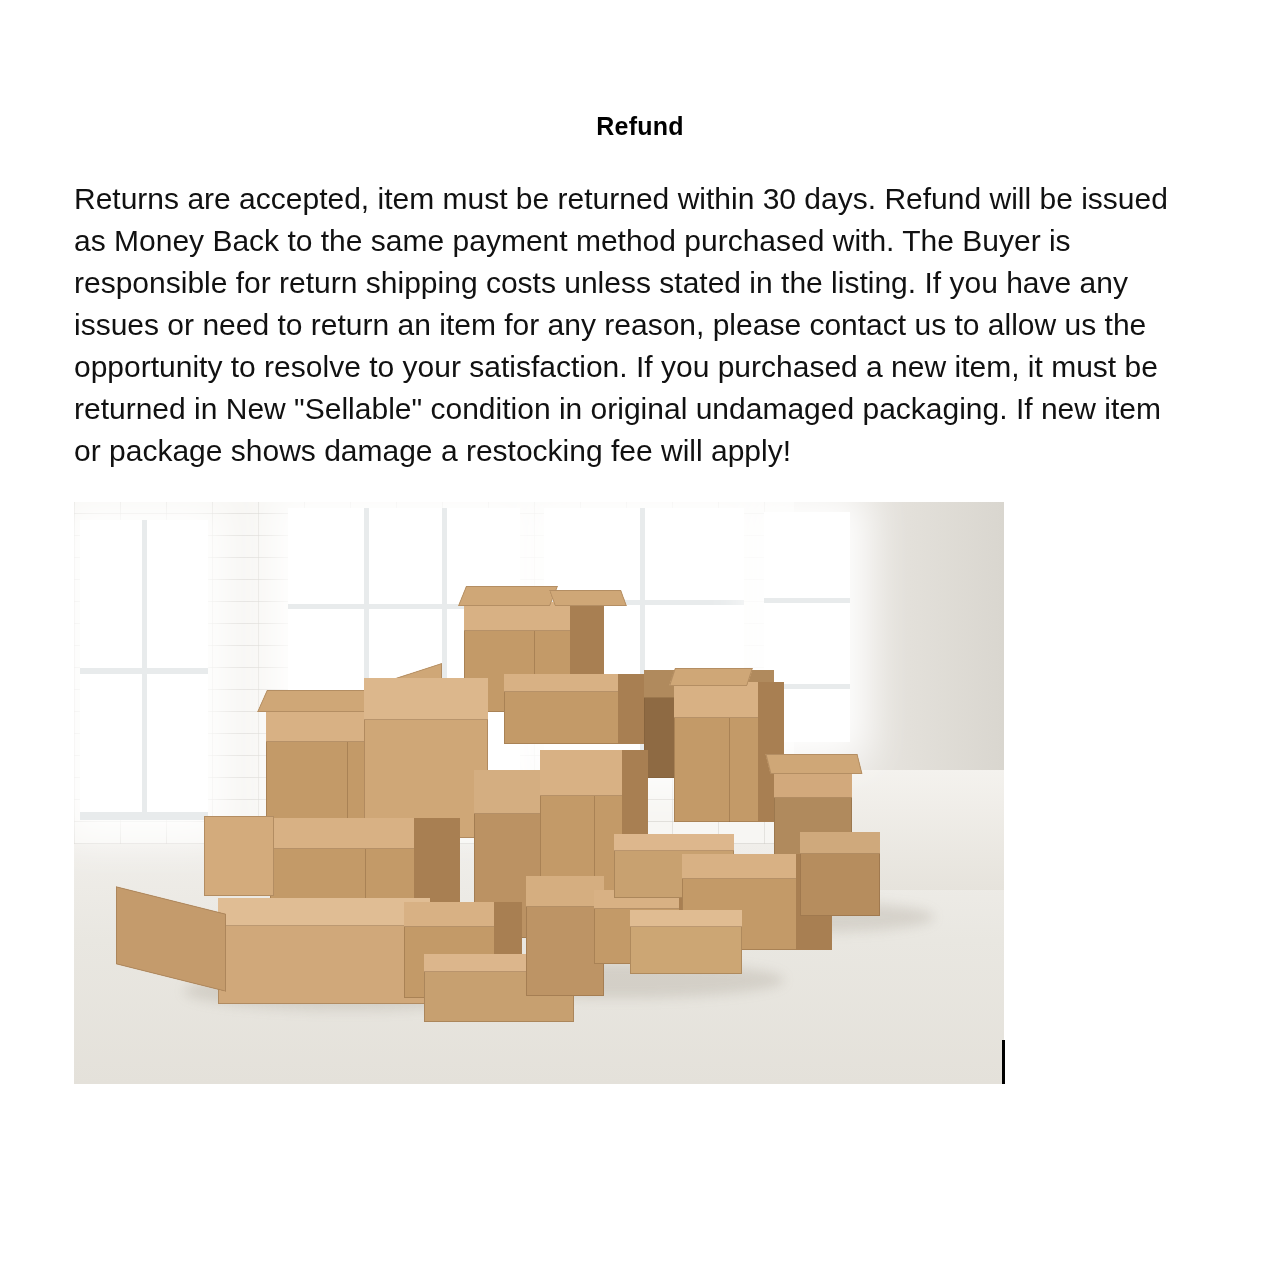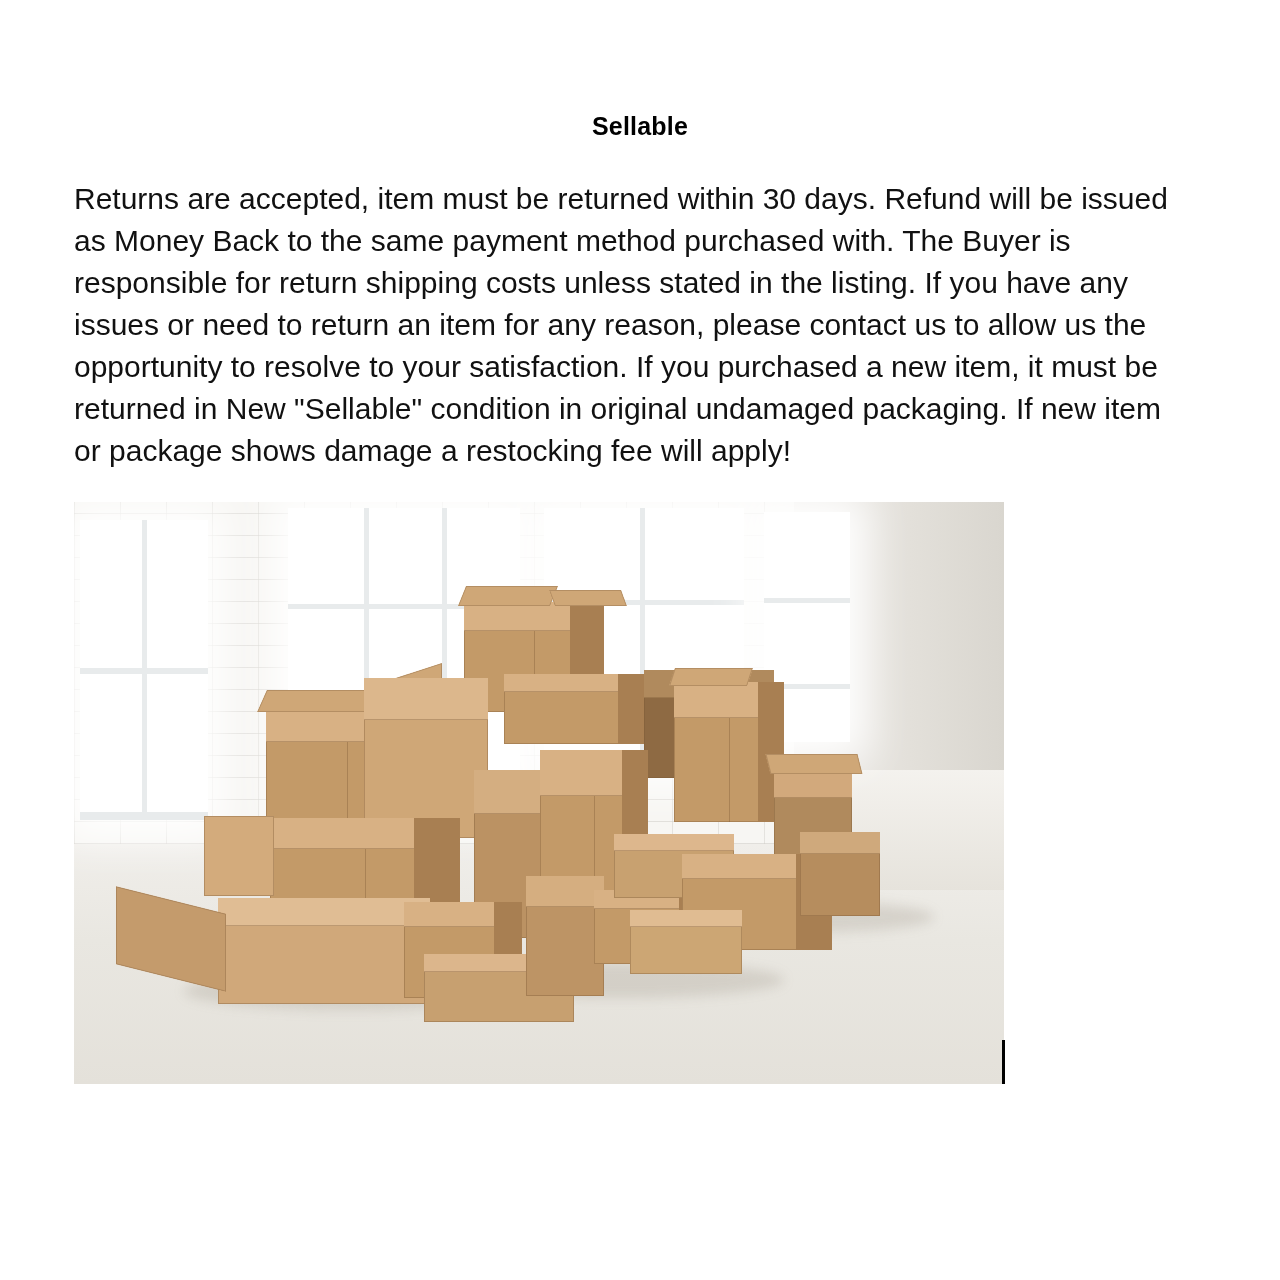--- a/index.html
+++ b/index.html
@@ -142,21 +142,21 @@
     width: 3px;
     height: 44px;
     background: #000000;
   }
 </style>
 </head>
 <body>
 
 <div class="page">
 
-  <div class="doc-title">Sellable</div>
+  <div class="doc-title">Refund</div>
 
   <div class="doc-body">Returns are accepted, item must be returned within 30 days. Refund will be issued as Money Back to the same payment method purchased with. The Buyer is responsible for return shipping costs unless stated in the listing. If you have any issues or need to return an item for any reason, please contact us to allow us the opportunity to resolve to your satisfaction. If you purchased a new item, it must be returned in New "Sellable" condition in original undamaged packaging. If new item or package shows damage a restocking fee will apply!</div>
 
   <div class="photo-frame">
     <div class="room">
 
       <div class="wall-brick"></div>
       <div class="wall-right"></div>
       <div class="floor"></div>
       <div class="ledge"></div>

